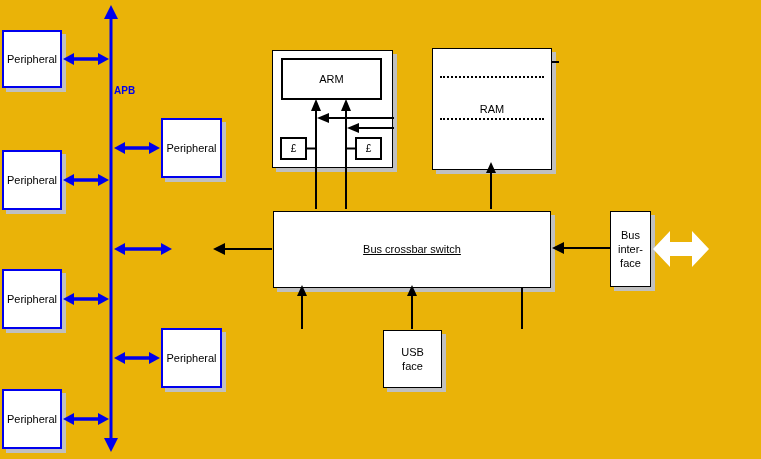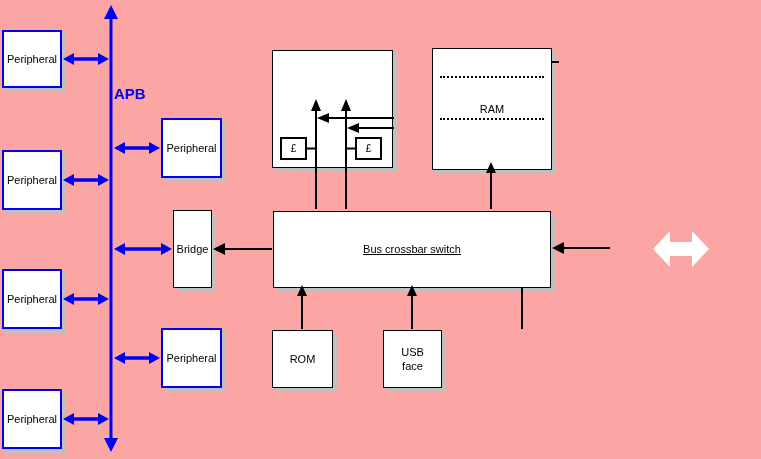--- a/index.html
+++ b/index.html
@@ -1,61 +1,63 @@
 <!DOCTYPE html>
 <html><head>
 <meta charset="utf-8">
 <style>
   html,body { margin:0; padding:0; background:#000; }
   .stage {
-    position:relative; width:761px; height:459px; background:#fca5a5;
+    position:relative; width:761px; height:459px; background:#eab308;
     font-family:"Liberation Sans", sans-serif; overflow:hidden;
   }
   .box {
     position:absolute; background:#ffffff; border:1.5px solid #000000;
     box-shadow:4px 4px 0 #c0c0c0; box-sizing:border-box;
     display:flex; align-items:center; justify-content:center;
     text-align:center; font-size:11px; line-height:1.3; color:#000000;
     white-space:pre-line;
   }
   .box.blue { border:2px solid #0000ee; }
   .box.flat { box-shadow:none; border:2px solid #000000; }
   .dotted { position:absolute; height:0; border-top:2px dotted #000000; }
-  .apb-label { position:absolute; color:#0000ee; font-weight:bold; font-size:15px; }
+  .apb-label { position:absolute; color:#0000ee; font-weight:bold; font-size:10px; }
   svg.overlay { position:absolute; left:0; top:0; pointer-events:none; }
 </style>
 </head>
 <body>
 
 <div class="stage">
 
   <div class="box blue" style="left:2px; top:30px; width:60px; height:58px;">Peripheral</div>
   <div class="box blue" style="left:2px; top:150px; width:60px; height:60px;">Peripheral</div>
   <div class="box blue" style="left:2px; top:269px; width:60px; height:60px;">Peripheral</div>
   <div class="box blue" style="left:2px; top:389px; width:60px; height:60px;">Peripheral</div>
 
   <div class="box blue" style="left:161px; top:118px; width:61px; height:60px;">Peripheral</div>
   <div class="box blue" style="left:161px; top:328px; width:61px; height:60px;">Peripheral</div>
 
-  <div class="box" style="left:173px; top:210px; width:39px; height:78px;">Bridge</div>
 
   <div class="box" style="left:272px; top:50px; width:121px; height:118px;"></div>
+  <div class="box flat" style="left:281px; top:58px; width:101px; height:42px;">ARM</div>
   <div class="box flat" style="left:280px; top:137px; width:27px; height:23px; font-size:10px;">£</div>
   <div class="box flat" style="left:355px; top:137px; width:27px; height:23px; font-size:10px;">£</div>
 
   <div class="box" style="left:432px; top:48px; width:120px; height:122px;">RAM</div>
   <div class="dotted" style="left:440px; top:76px; width:104px;"></div>
   <div class="dotted" style="left:440px; top:118px; width:104px;"></div>
 
   <div class="box" style="left:273px; top:211px; width:278px; height:77px;text-decoration:underline;">Bus crossbar switch</div>
 
-  <div class="box" style="left:272px; top:330px; width:61px; height:58px;">ROM</div>
   <div class="box" style="left:383px; top:330px; width:59px; height:58px;">USB
 face</div>
 
+  <div class="box" style="left:610px; top:211px; width:41px; height:76px;">Bus
+inter-
+face</div>
 
   <div class="apb-label" style="left:114px; top:85px;">APB</div>
 
   <svg class="overlay" width="761" height="459" viewBox="0 0 761 459">
 
     <g stroke="#0000ee" fill="#0000ee">
       <line x1="111" y1="16" x2="111" y2="441" stroke-width="3"></line>
       <polygon points="111,5 104,19 118,19" stroke="none"></polygon>
       <polygon points="111,452 104,438 118,438" stroke="none"></polygon>
     </g>

